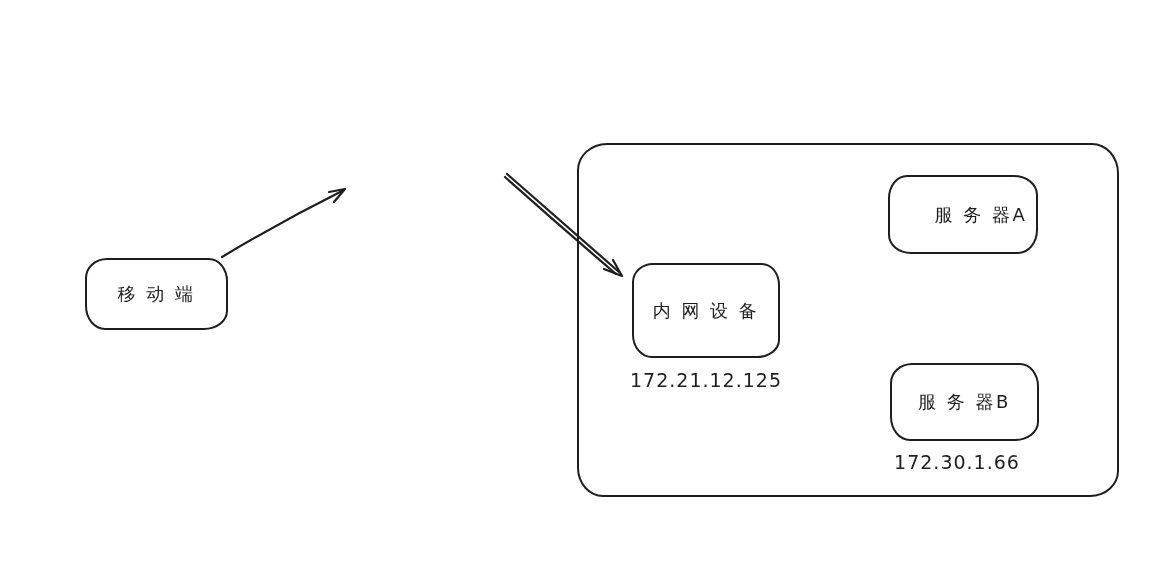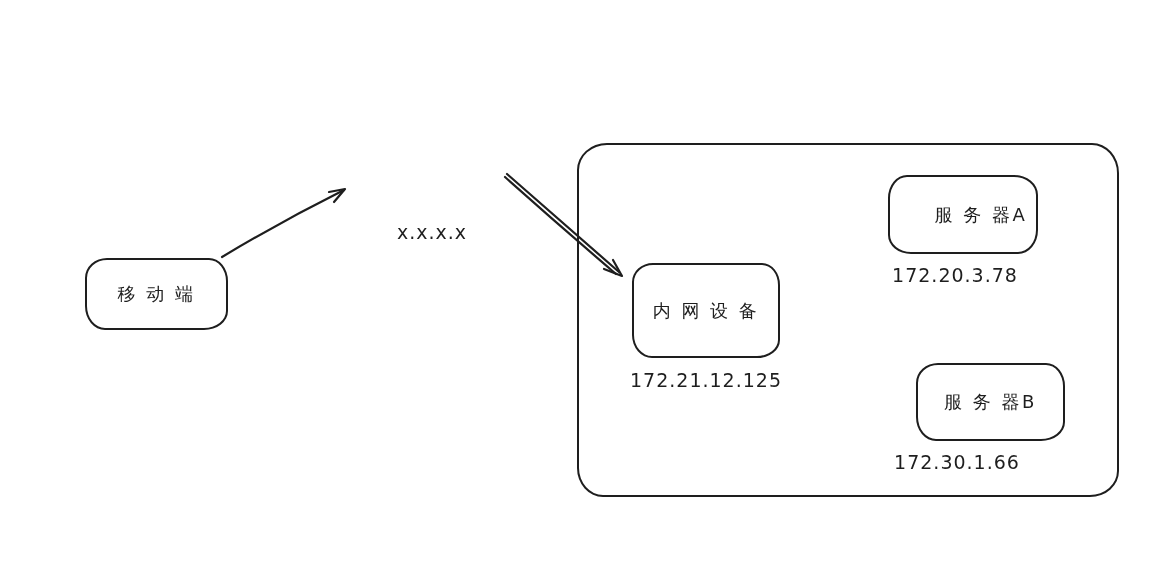--- a/index.html
+++ b/index.html
@@ -44,21 +44,21 @@
   .r-c { border-radius: 21px 18px 23px 20px / 19px 22px 18px 23px; }
 
   .node-mobile   { left:  85px; top: 258px; width: 143px; height: 72px; }
   .node-cloud    { left: 358px; top: 117px; width: 148px; height: 99px; }
   .boundary      { left: 577px; top: 143px; width: 542px; height: 354px;
                    position: absolute; box-sizing: border-box;
                    border: 2.2px solid var(--stroke, #1e1e1e);
                    border-radius: 30px 27px 29px 26px / 27px 30px 26px 29px; }
   .node-intranet { left: 632px; top: 263px; width: 148px; height: 95px; justify-content: center; }
   .node-server-a { left: 888px; top: 175px; width: 150px; height: 79px; padding-left: 36px; }
-  .node-server-b { left: 916px; top: 363px; width: 149px; height: 78px; }
+  .node-server-b { left: 890px; top: 363px; width: 149px; height: 78px; }
 
   .ip-cloud    { left: 358px; top: 221px; width: 148px; }
   .ip-intranet { left: 622px; top: 369px; width: 168px; }
   .ip-server-a { left: 880px; top: 264px; width: 150px; }
   .ip-server-b { left: 882px; top: 451px; width: 150px; }
 
   svg.arrows-layer {
     position: absolute;
     left: 0; top: 0;
     width: 1175px;
@@ -91,30 +91,28 @@
       <path d="M613,260 L622,276 L604,269"></path>
     </g>
   </svg>
 
   <div class="boundary"></div>
 
   <div class="node node-mobile r-a">
     <span class="node-label">移 动 端</span>
   </div>
 
-  <div class="ip-label ip-cloud">x.x.x.x</div>
 
   <div class="node node-intranet r-c">
     <span class="node-label">内 网 设 备</span>
   </div>
   <div class="ip-label ip-intranet">172.21.12.125</div>
 
   <div class="node node-server-a r-b">
     <span class="node-label">服 务 器A</span>
   </div>
-  <div class="ip-label ip-server-a">172.20.3.78</div>
 
   <div class="node node-server-b r-a">
     <span class="node-label">服 务 器B</span>
   </div>
   <div class="ip-label ip-server-b">172.30.1.66</div>
 
 </div>
 
 </body></html>

